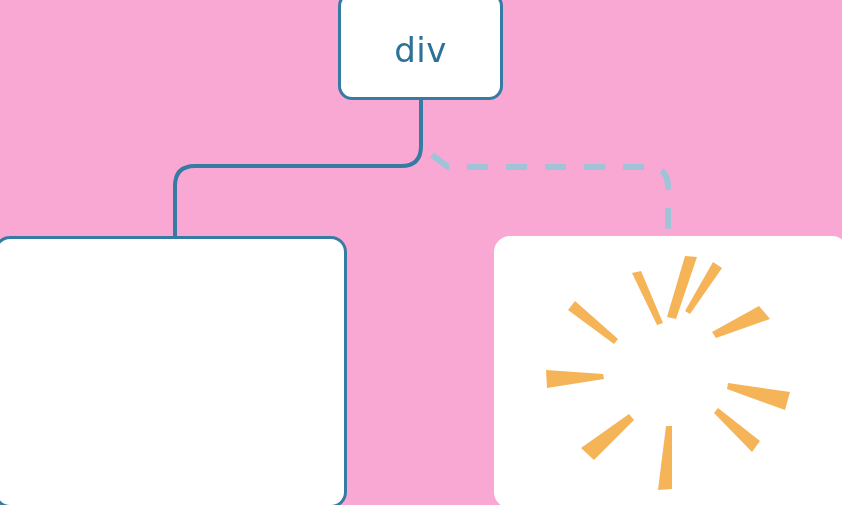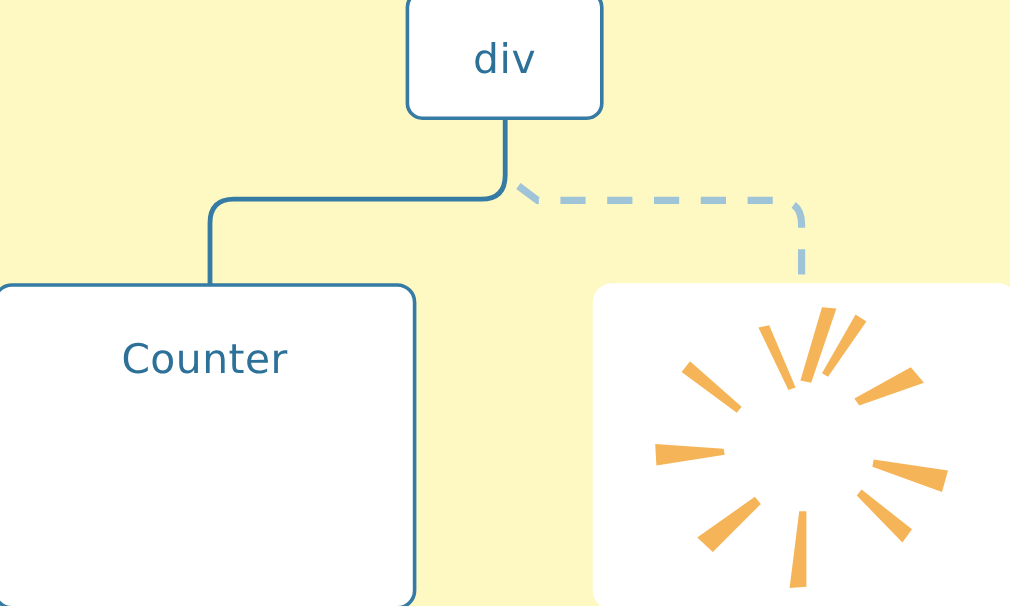--- a/index.html
+++ b/index.html
@@ -112,35 +112,34 @@
   }
   #sparkle-svg {
     position: absolute;
     left: 0;
     top: 0;
   }
 </style>
 </head>
 <body>
 
-<div id="stage" style="background: #fef9c3;">
+<div id="stage" style="background: #f9a8d4;">
 
   <svg id="connectors" width="842" height="505" viewBox="0 0 842 505">
 
     <path d="M 421 100 L 421 146 Q 421 166 401 166 L 195 166 Q 175 166 175 186 L 175 240" fill="none" stroke="#357ba3" stroke-width="4" stroke-linecap="round"></path>
 
     <path d="M 432 155 L 448 167 L 648 167 Q 668 167 668 187 L 668 240" fill="none" stroke="#9fc4d8" stroke-width="6" stroke-linecap="butt" stroke-dasharray="21 18"></path>
   </svg>
 
   <div class="node" id="node-div">
     <span class="node-title">div</span>
   </div>
 
   <div class="node" id="node-counter">
-    <span class="node-title">Counter</span>
   </div>
 
   <div class="node" id="node-sparkle">
     <svg id="sparkle-svg" width="354" height="272" viewBox="494 236 354 272">
         <polygon points="685,256 697,257 676,319 667,317" fill="#f5b457"></polygon>
         <polygon points="632,273 641,271 663,323 657,325" fill="#f5b457"></polygon>
         <polygon points="568,310 575,301 618,339 614,344" fill="#f5b457"></polygon>
         <polygon points="546,370 547,388 604,379 603,374" fill="#f5b457"></polygon>
         <polygon points="594,460 581,448 629,414 634,420" fill="#f5b457"></polygon>
         <polygon points="658,490 672,489 672,426 666,426" fill="#f5b457"></polygon>

